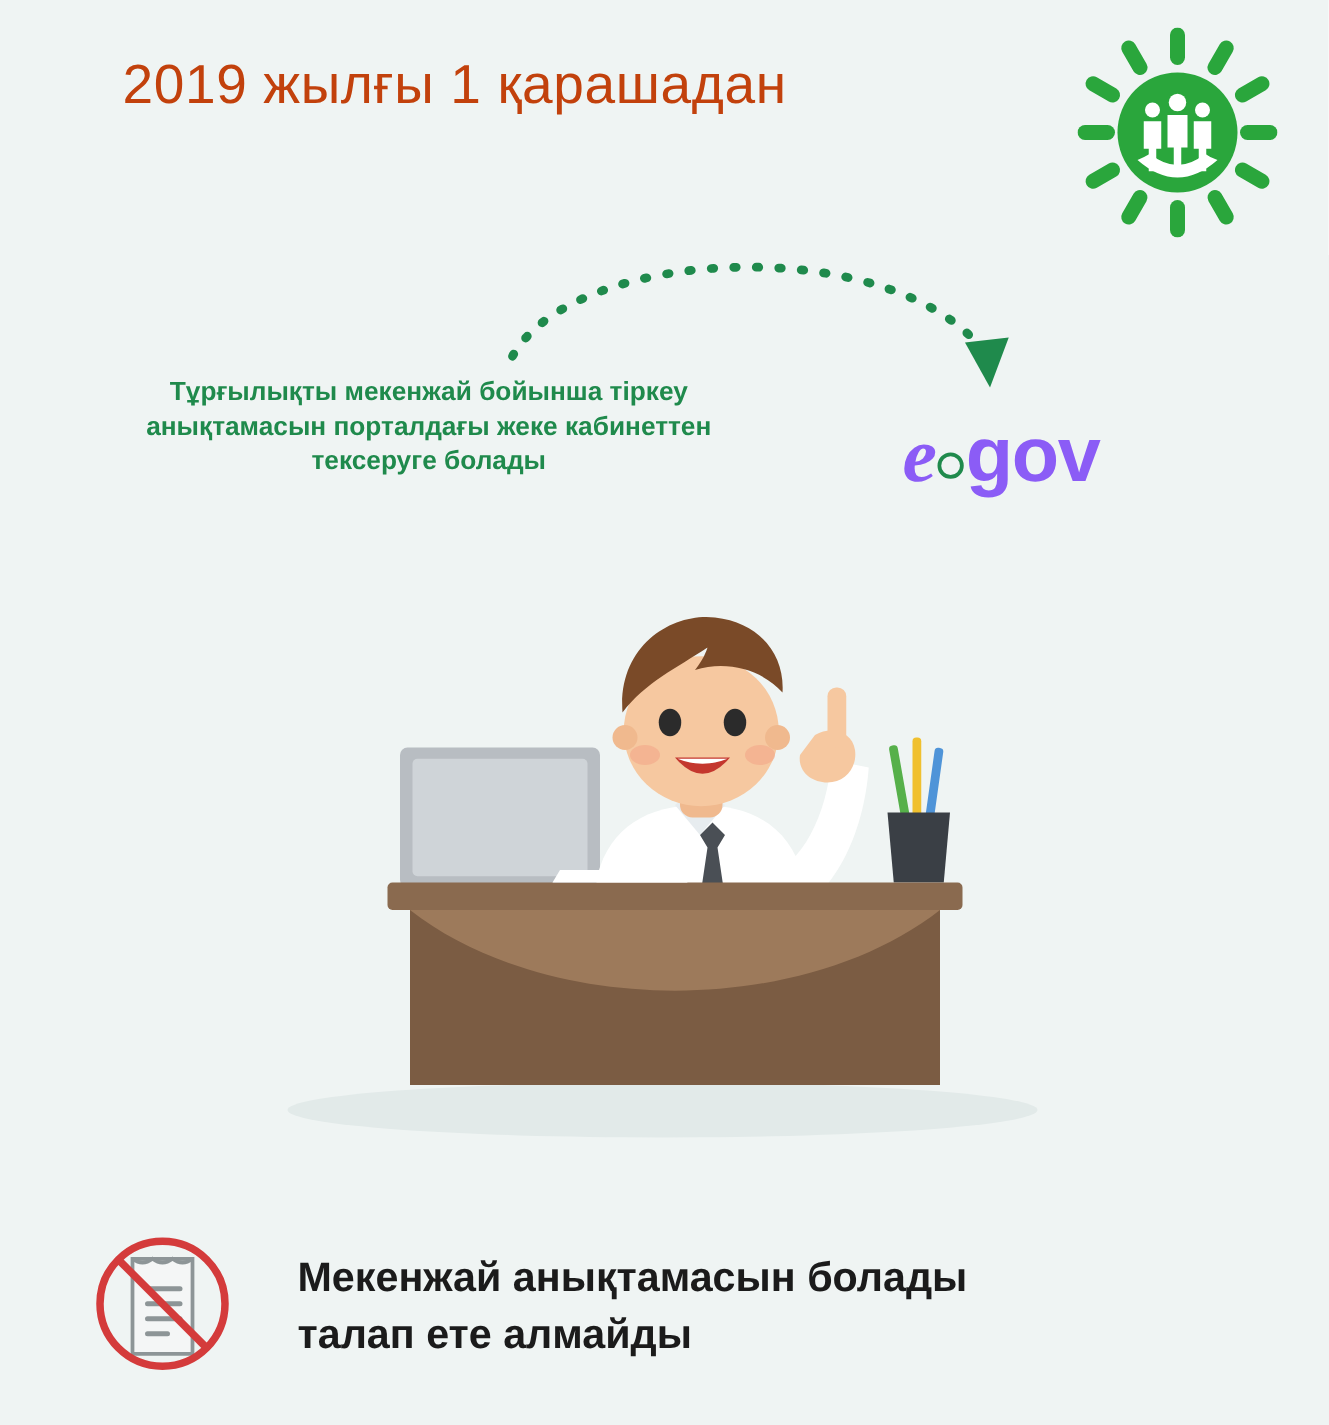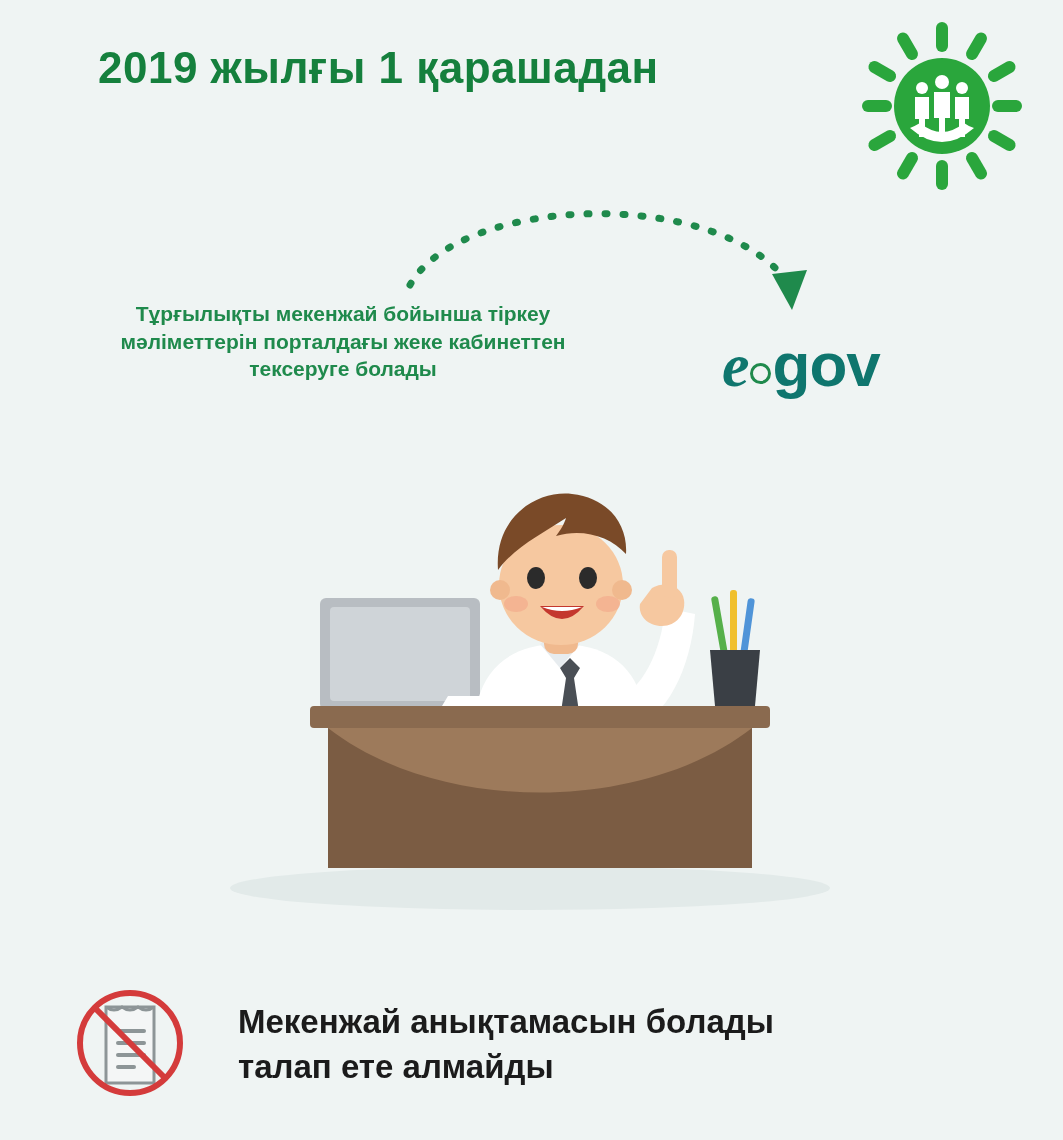--- a/index.html
+++ b/index.html
@@ -18,22 +18,22 @@
     overflow: hidden;
   }
 
   
   .headline {
     position: absolute;
     left: 98px;
     top: 44px;
     width: 720px;
     font-size: 44px;
-    font-weight: bold;
-    color: #15803d;
+    font-weight: normal;
+    color: #c2410c;
     letter-spacing: 0.5px;
     line-height: 1.1;
   }
 
   
   .logo {
     position: absolute;
     left: 862px;
     top: 22px;
     width: 160px;
@@ -64,21 +64,21 @@
 
   
   .egov {
     position: absolute;
     left: 722px;
     top: 325px;
     width: 230px;
     height: 80px;
     font-size: 62px;
     font-weight: bold;
-    color: #0f766e;
+    color: #8b5cf6;
     letter-spacing: -1px;
     line-height: 80px;
   }
   .egov .e {
     font-style: italic;
     font-family: "Liberation Serif", serif;
     font-weight: bold;
   }
   .egov .dot {
     display: inline-block;
@@ -157,21 +157,21 @@
     </svg>
   </div>
 
   <div class="arrow">
     <svg viewBox="0 0 440 140" width="440" height="140" aria-hidden="true">
       <path d="M10 95 C 60 5, 320 -5, 390 95" fill="none" stroke="#1f8a4c" stroke-width="7" stroke-linecap="round" stroke-dasharray="2 16"></path>
       <path d="M372 84 L392 120 L407 80 Z" fill="#1f8a4c"></path>
     </svg>
   </div>
 
-  <div class="callout">Тұрғылықты мекенжай  бойынша тіркеу мәліметтерін порталдағы жеке кабинеттен тексеруге болады</div>
+  <div class="callout">Тұрғылықты мекенжай  бойынша тіркеу анықтамасын порталдағы жеке кабинеттен тексеруге болады</div>
 
   <div class="egov">
     <span class="e">e</span><span class="dot"></span><span>gov</span>
   </div>
 
   <div class="illustration">
     <svg viewBox="0 0 640 520" width="640" height="520" aria-hidden="true">
 
       <ellipse cx="320" cy="488" rx="300" ry="22" fill="#e2eae9"></ellipse>
 

